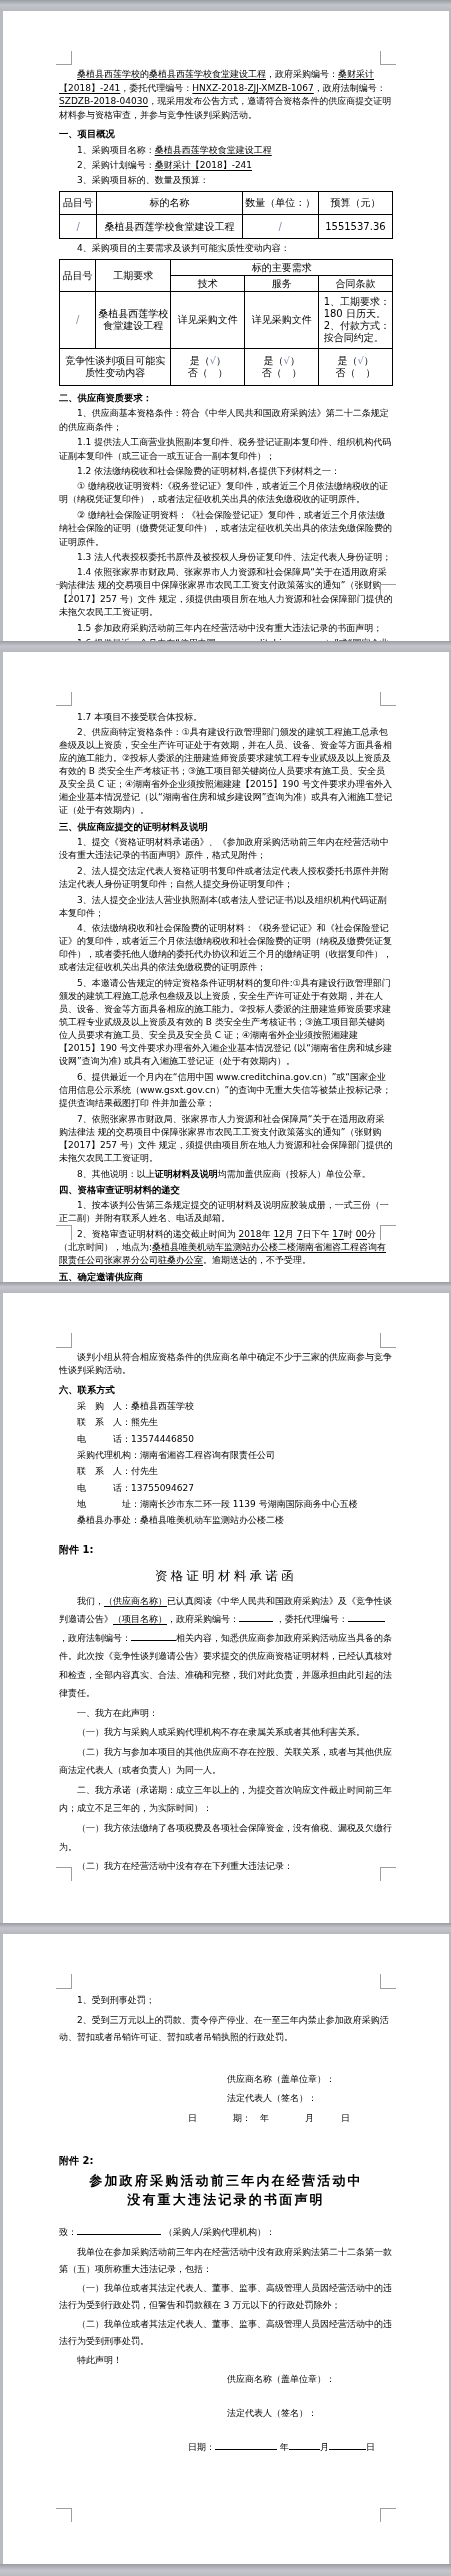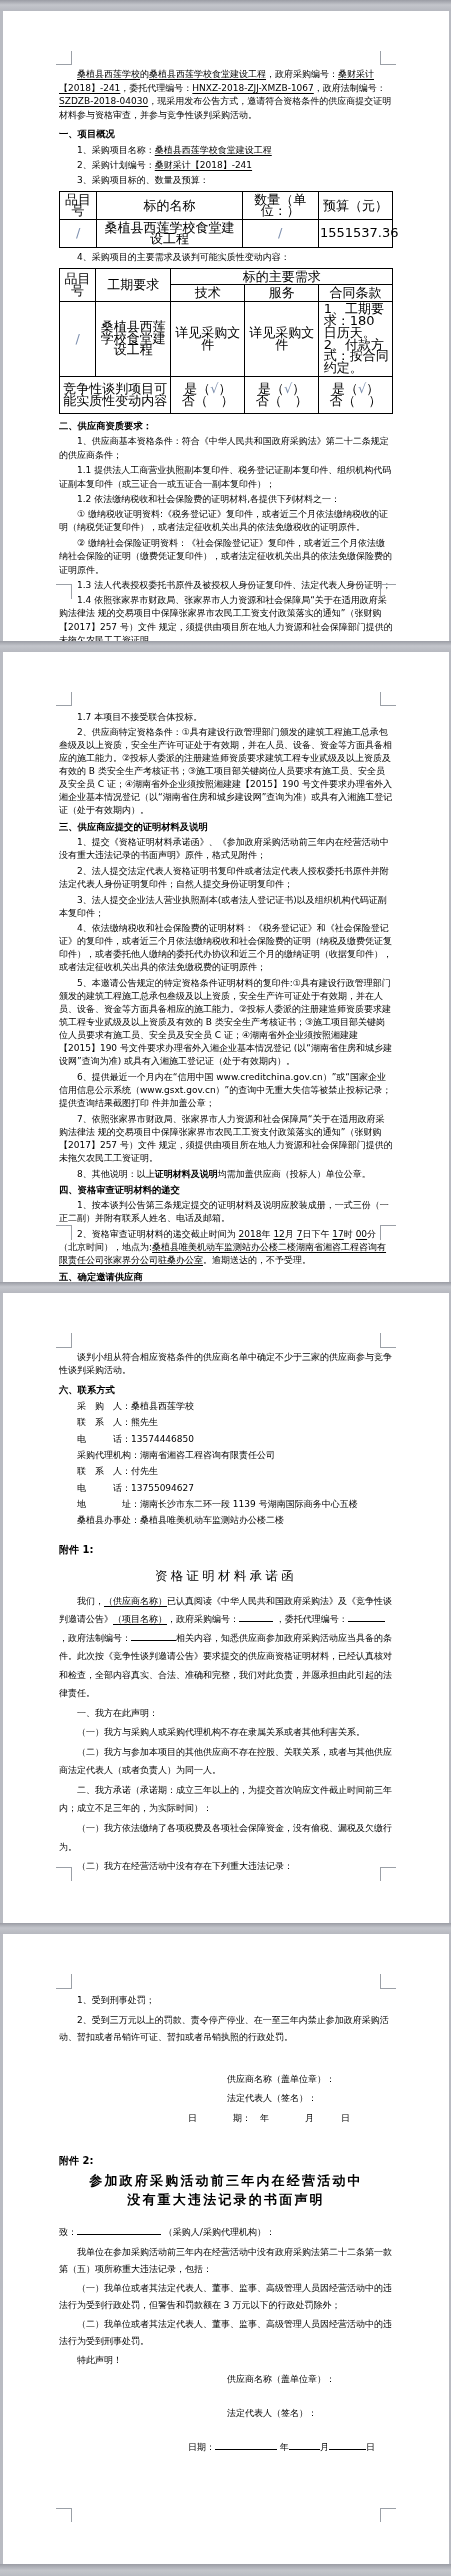--- a/index.html
+++ b/index.html
@@ -20,21 +20,21 @@
   
   p{margin:1.7px 0;font-size:9px;line-height:13.5px;text-indent:2em;}
   .pg2 p{margin:2.8px 0;line-height:13px;}
   .hsec{font-size:9.3px;font-weight:bold;margin:5px 0 2.8px;text-indent:0;}
   .u{text-decoration:underline;text-underline-offset:1.7px;}
   .b{font-weight:bold;}
   .tick{color:#7d8fae;}
   .blank{display:inline-block;border-bottom:0.6px solid #000;height:8.4px;vertical-align:baseline;}
   
   table{border-collapse:collapse;width:100%;margin:3.4px 0;table-layout:fixed;}
-  td,th{border:1.1px solid #000;font-size:13px;font-weight:normal;text-align:center;
+  td,th{border:1.1px solid #000;font-size:10px;font-weight:normal;text-align:center;
         padding:1.7px 1.1px;line-height:11.8px;vertical-align:middle;}
   .t1 .c-item{width:34px;}.t1 .c-qty{width:73px;}.t1 .c-budget{width:71px;}
   .t1 td,.t1 th{height:19px;}
   .t2 .c-item{width:33px;}.t2 .c-name{width:72px;}.t2 .c-tech{width:47px;}.t2 .c-srv{width:45px;}
   .t2 .contract{text-align:left;padding-left:4.5px;margin-top:23px;}
   .t2 .tall{height:52px;}
   .t2 .neg{height:33px;}
   
   .contact p{margin:0.6px 0;line-height:15.7px;}
   .attach-label{font-size:10px;font-weight:bold;text-indent:0;margin:14.6px 0 4.5px;}

